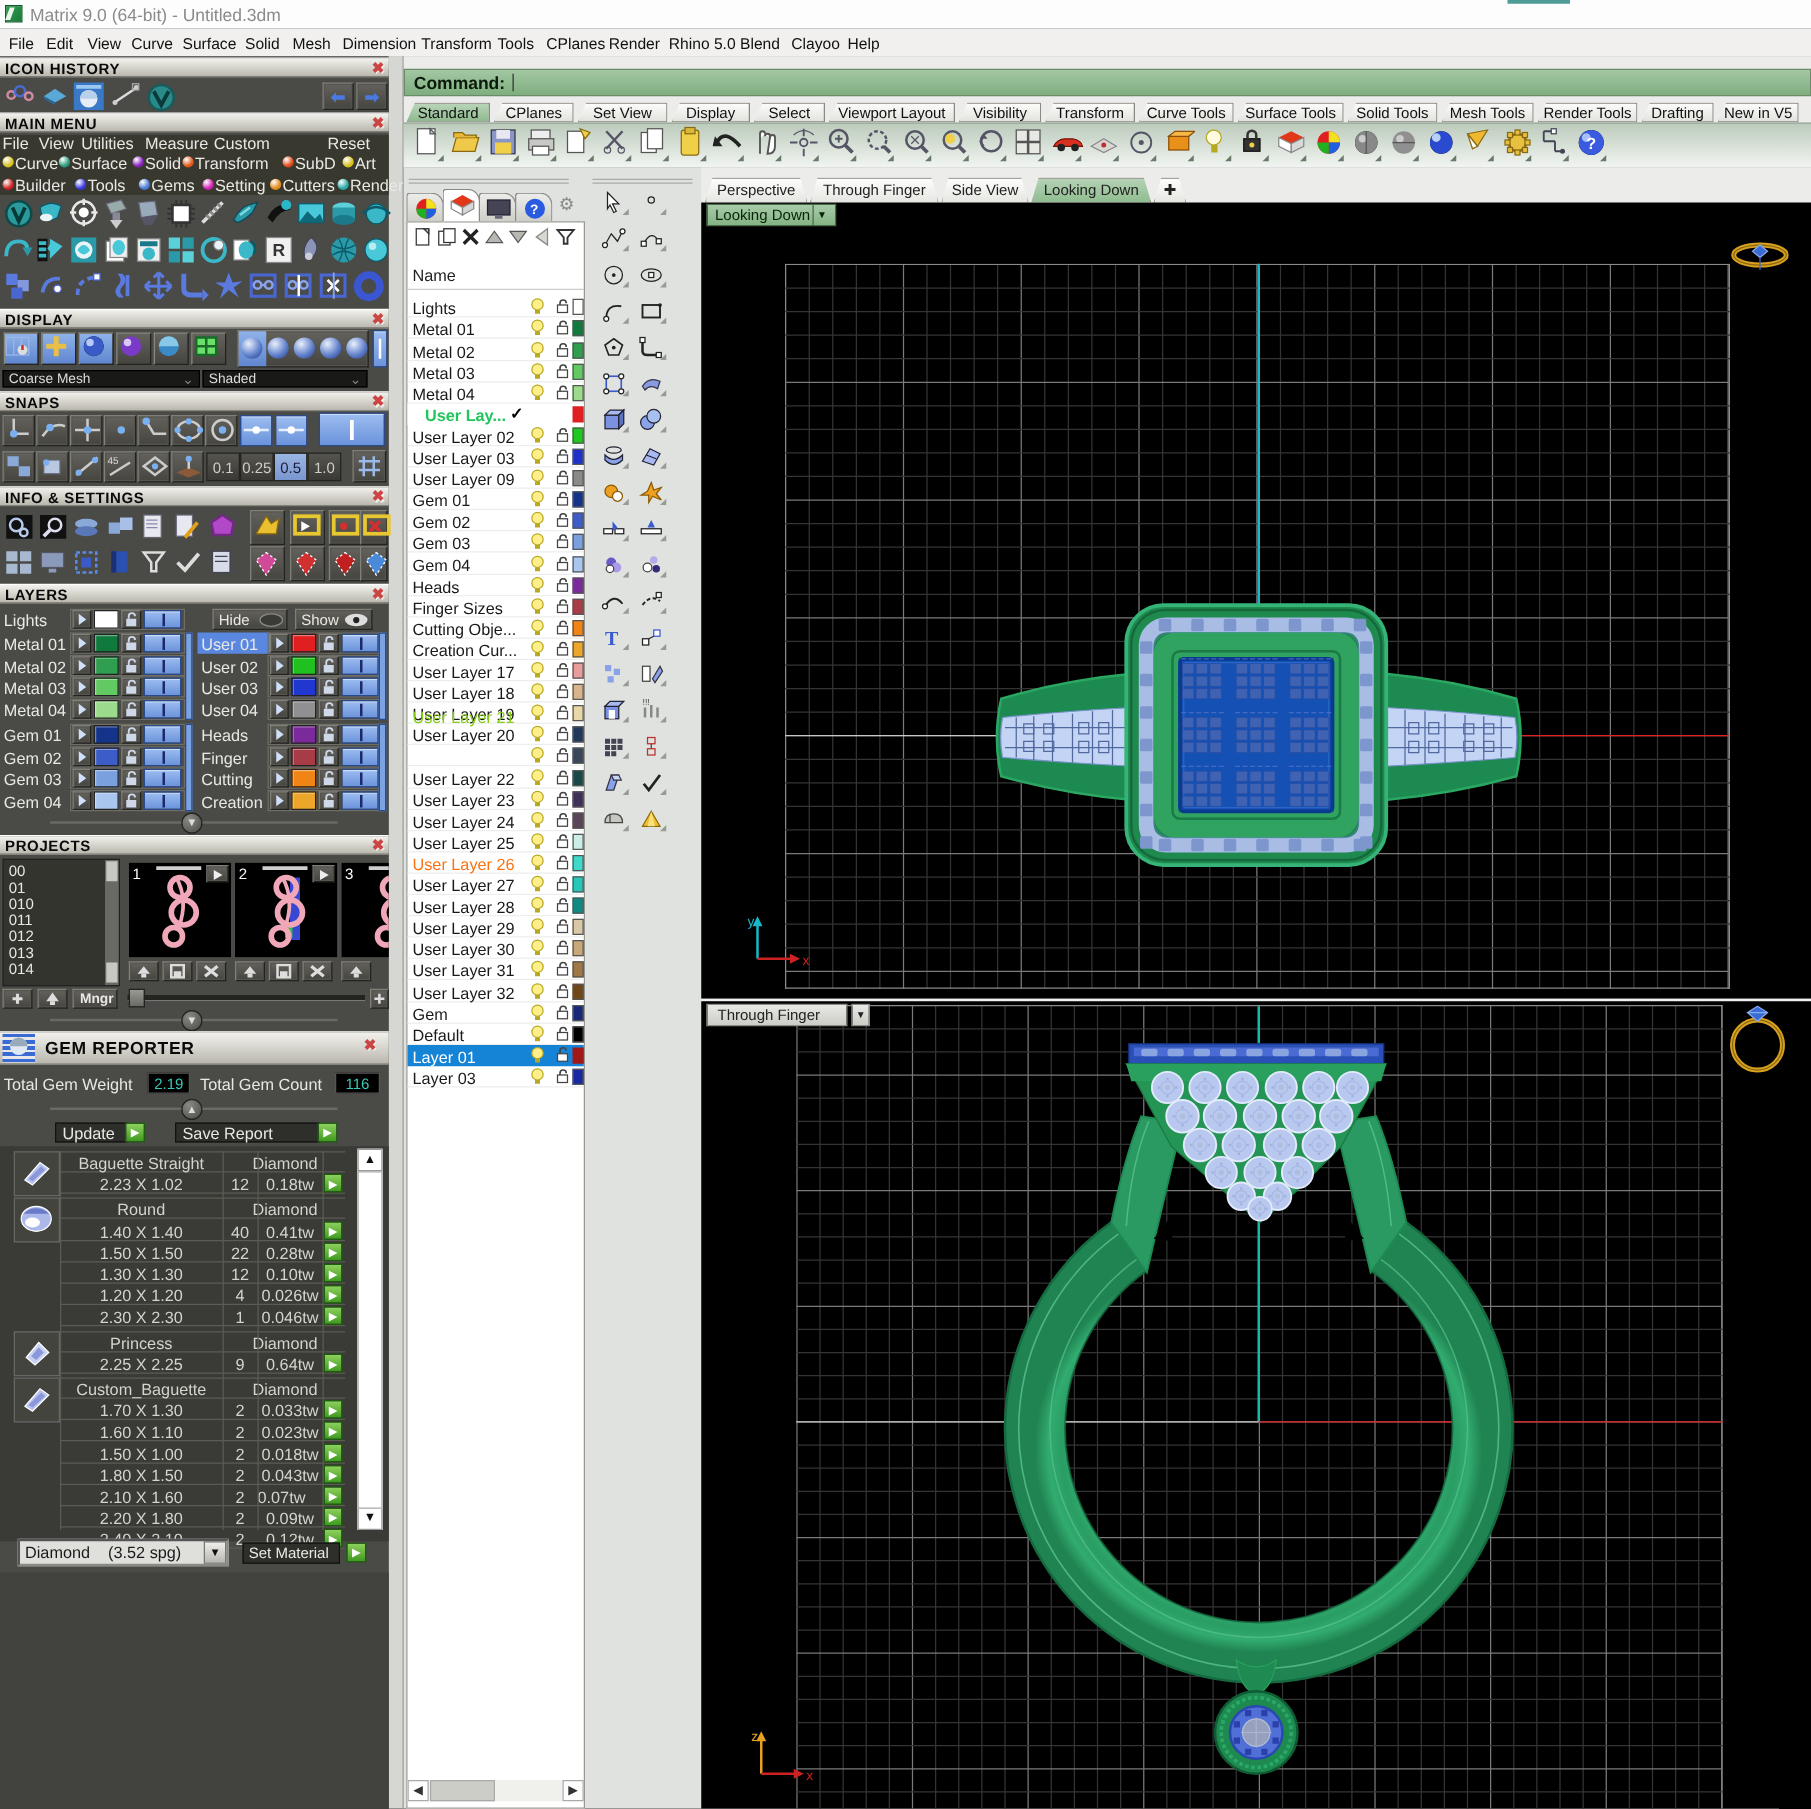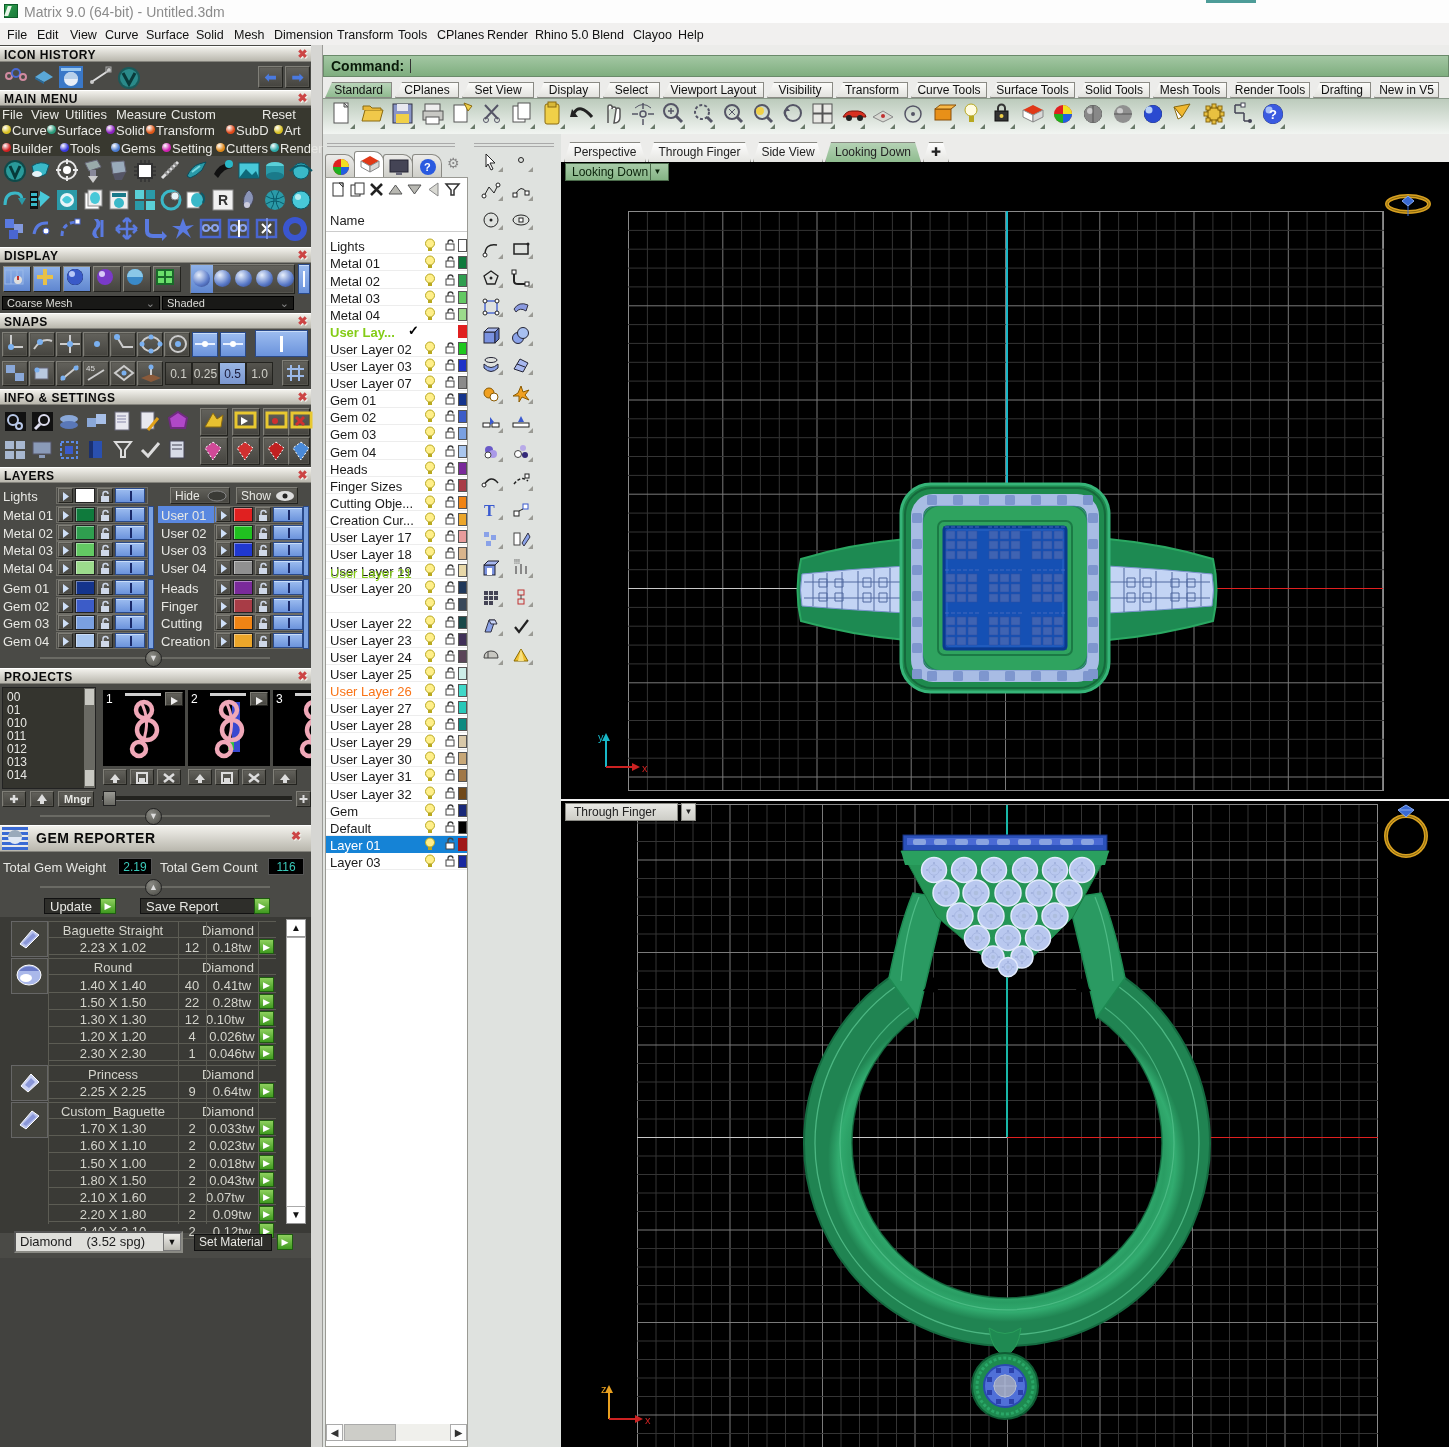--- a/index.html
+++ b/index.html
@@ -852,21 +852,21 @@
 <div class="a" style="left:206px;top:978px;width:52px;text-align:center;color:#d4d4cc;font-size:13px">0.41tw</div>
 <div class="gb" style="left:259px;top:977px;width:15px;height:15px"></div>
 <div class="a" style="left:48px;top:993px;width:228px;height:17.2px;border-bottom:1px solid #5c5c54"></div>
 <div class="a" style="left:48px;top:995px;width:130px;text-align:center;color:#d4d4cc;font-size:13px">1.50 X 1.50</div>
 <div class="a" style="left:178px;top:995px;width:28px;text-align:center;color:#d4d4cc;font-size:13px">22</div>
 <div class="a" style="left:206px;top:995px;width:52px;text-align:center;color:#d4d4cc;font-size:13px">0.28tw</div>
 <div class="gb" style="left:259px;top:994px;width:15px;height:15px"></div>
 <div class="a" style="left:48px;top:1010px;width:228px;height:17.2px;border-bottom:1px solid #5c5c54"></div>
 <div class="a" style="left:48px;top:1012px;width:130px;text-align:center;color:#d4d4cc;font-size:13px">1.30 X 1.30</div>
 <div class="a" style="left:178px;top:1012px;width:28px;text-align:center;color:#d4d4cc;font-size:13px">12</div>
-<div class="a" style="left:206px;top:1012px;width:52px;text-align:left;color:#d4d4cc;font-size:13px">0.10tw</div>
+<div class="a" style="left:206px;top:1012px;width:52px;text-align:center;color:#d4d4cc;font-size:13px">0.10tw</div>
 <div class="gb" style="left:259px;top:1011px;width:15px;height:15px"></div>
 <div class="a" style="left:48px;top:1027px;width:228px;height:17.2px;border-bottom:1px solid #5c5c54"></div>
 <div class="a" style="left:48px;top:1029px;width:130px;text-align:center;color:#d4d4cc;font-size:13px">1.20 X 1.20</div>
 <div class="a" style="left:178px;top:1029px;width:28px;text-align:center;color:#d4d4cc;font-size:13px">4</div>
 <div class="a" style="left:206px;top:1029px;width:52px;text-align:center;color:#d4d4cc;font-size:13px">0.026tw</div>
 <div class="gb" style="left:259px;top:1028px;width:15px;height:15px"></div>
 <div class="a" style="left:48px;top:1044px;width:228px;height:17.2px;border-bottom:1px solid #5c5c54"></div>
 <div class="a" style="left:48px;top:1046px;width:130px;text-align:center;color:#d4d4cc;font-size:13px">2.30 X 2.30</div>
 <div class="a" style="left:178px;top:1046px;width:28px;text-align:center;color:#d4d4cc;font-size:13px">1</div>
 <div class="a" style="left:206px;top:1046px;width:52px;text-align:center;color:#d4d4cc;font-size:13px">0.046tw</div>
@@ -1047,21 +1047,21 @@
 <div class="a" style="left:424px;top:307px"><svg width="12" height="14">
       <circle cx="6" cy="5.5" r="4.5" fill="#ffef8a" stroke="#b8a820"></circle>
       <rect x="4" y="10" width="4" height="3" fill="#b8a820"></rect>
     </svg></div>
 <div class="a" style="left:444px;top:307px"><svg width="12" height="14">
       <rect x="2" y="6" width="8" height="6" fill="#fff" stroke="#444"></rect>
       <path d="M4 6 V4.5 a2.5 2.5 0 0 1 5 0" fill="none" stroke="#444" stroke-width="1.3"></path>
     </svg></div>
 <div class="a" style="left:458px;top:308px;width:9px;height:13px;background:#9cdb8c;border:1px solid #555"></div>
 <div class="a" style="left:326px;top:323px;width:141px;height:17px;background:#fff"></div>
-<div class="a" style="left:330px;top:325px;font-size:13px;font-weight:bold;color:#84cc16">User Lay...</div>
+<div class="a" style="left:340px;top:325px;font-size:13px;font-weight:bold;color:#22c55e">User Lay...</div>
 <div class="a" style="left:408px;top:323px;font-size:13px;font-weight:bold;color:#000">✓</div>
 <div class="a" style="left:458px;top:325px;width:9px;height:13px;background:#e02020"></div>
 <div class="a" style="left:326px;top:356px;width:141px;height:1px;background:#ededed"></div>
 <div class="a" style="left:330px;top:342px;font-size:13px;color:#1a1a1a">User Layer 02</div>
 <div class="a" style="left:424px;top:341px"><svg width="12" height="14">
       <circle cx="6" cy="5.5" r="4.5" fill="#ffef8a" stroke="#b8a820"></circle>
       <rect x="4" y="10" width="4" height="3" fill="#b8a820"></rect>
     </svg></div>
 <div class="a" style="left:444px;top:341px"><svg width="12" height="14">
       <rect x="2" y="6" width="8" height="6" fill="#fff" stroke="#444"></rect>
@@ -1073,21 +1073,21 @@
 <div class="a" style="left:424px;top:358px"><svg width="12" height="14">
       <circle cx="6" cy="5.5" r="4.5" fill="#ffef8a" stroke="#b8a820"></circle>
       <rect x="4" y="10" width="4" height="3" fill="#b8a820"></rect>
     </svg></div>
 <div class="a" style="left:444px;top:358px"><svg width="12" height="14">
       <rect x="2" y="6" width="8" height="6" fill="#fff" stroke="#444"></rect>
       <path d="M4 6 V4.5 a2.5 2.5 0 0 1 5 0" fill="none" stroke="#444" stroke-width="1.3"></path>
     </svg></div>
 <div class="a" style="left:458px;top:359px;width:9px;height:13px;background:#1e32c8;border:1px solid #555"></div>
 <div class="a" style="left:326px;top:390px;width:141px;height:1px;background:#ededed"></div>
-<div class="a" style="left:330px;top:376px;font-size:13px;color:#1a1a1a">User Layer 07</div>
+<div class="a" style="left:330px;top:376px;font-size:13px;color:#1a1a1a">User Layer 09</div>
 <div class="a" style="left:424px;top:375px"><svg width="12" height="14">
       <circle cx="6" cy="5.5" r="4.5" fill="#ffef8a" stroke="#b8a820"></circle>
       <rect x="4" y="10" width="4" height="3" fill="#b8a820"></rect>
     </svg></div>
 <div class="a" style="left:444px;top:375px"><svg width="12" height="14">
       <rect x="2" y="6" width="8" height="6" fill="#fff" stroke="#444"></rect>
       <path d="M4 6 V4.5 a2.5 2.5 0 0 1 5 0" fill="none" stroke="#444" stroke-width="1.3"></path>
     </svg></div>
 <div class="a" style="left:458px;top:376px;width:9px;height:13px;background:#8a8a8a;border:1px solid #555"></div>
 <div class="a" style="left:326px;top:407px;width:141px;height:1px;background:#ededed"></div>

